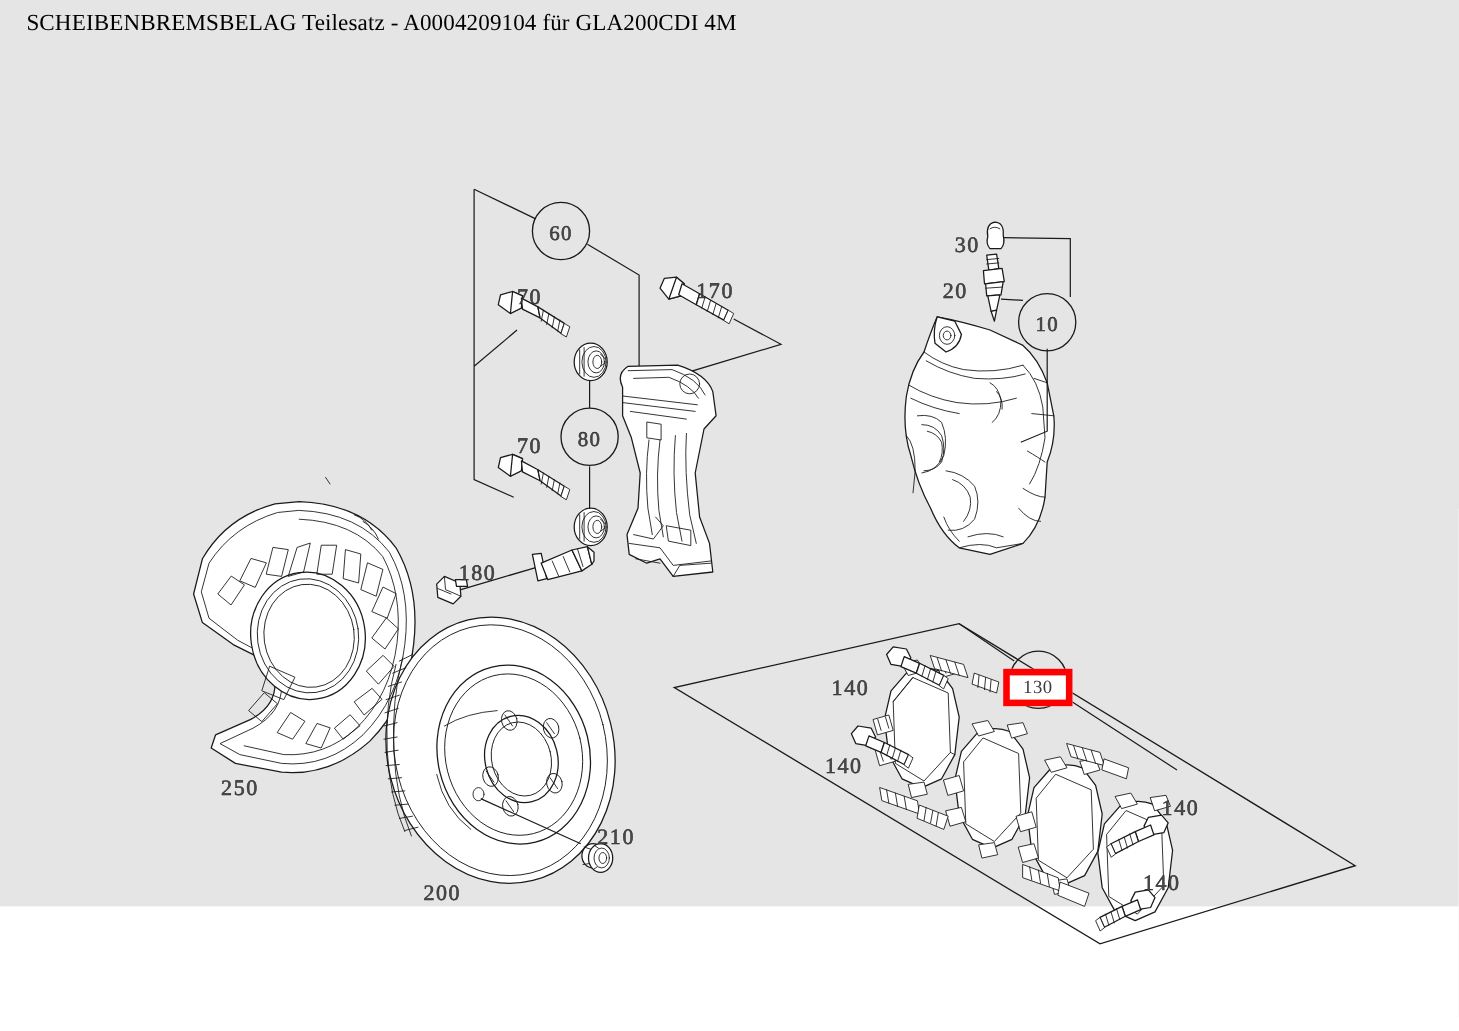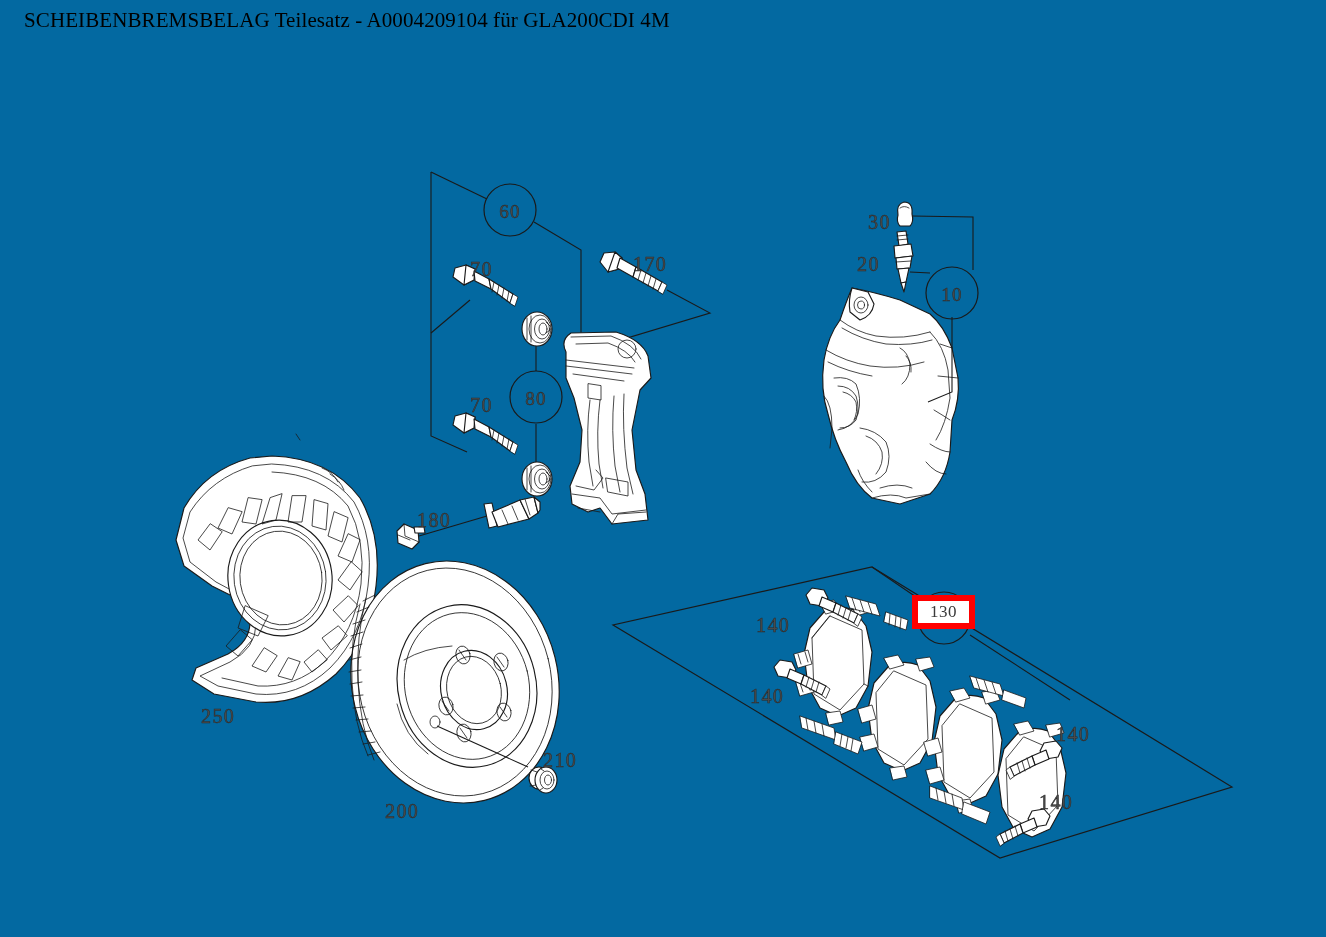--- a/index.html
+++ b/index.html
@@ -12,22 +12,22 @@
     width: 1326px;
     height: 937px;
     font-family: "Liberation Serif", "DejaVu Serif", serif;
     color: #000000;
     overflow: hidden;
     position: relative;
   }
   #page {
     position: relative;
     width: 1326px;
-    height: 937px;
-    background: #0369a1;
+    height: 824px;
+    background: #e5e5e5;
   }
   #doc-title {
     position: absolute;
     left: 24px;
     top: 6px;
     font-size: 21px;
     line-height: 28px;
     letter-spacing: 0.1px;
     white-space: nowrap;
     font-family: "Liberation Serif", "DejaVu Serif", serif;
@@ -60,21 +60,21 @@
     top: 8px;
     font-size: 17px;
     line-height: 24px;
     white-space: nowrap;
     font-family: "Liberation Serif", "DejaVu Serif", serif;
   }
   
   #highlight-130 {
     position: absolute;
     left: 912px;
-    top: 595px;
+    top: 608px;
     width: 63px;
     height: 34px;
     border: 6px solid #ff0000;
     background: #ffffff;
     box-sizing: border-box;
     text-decoration: underline;
   }
   #highlight-130-label {
     position: absolute;
     left: 0;

